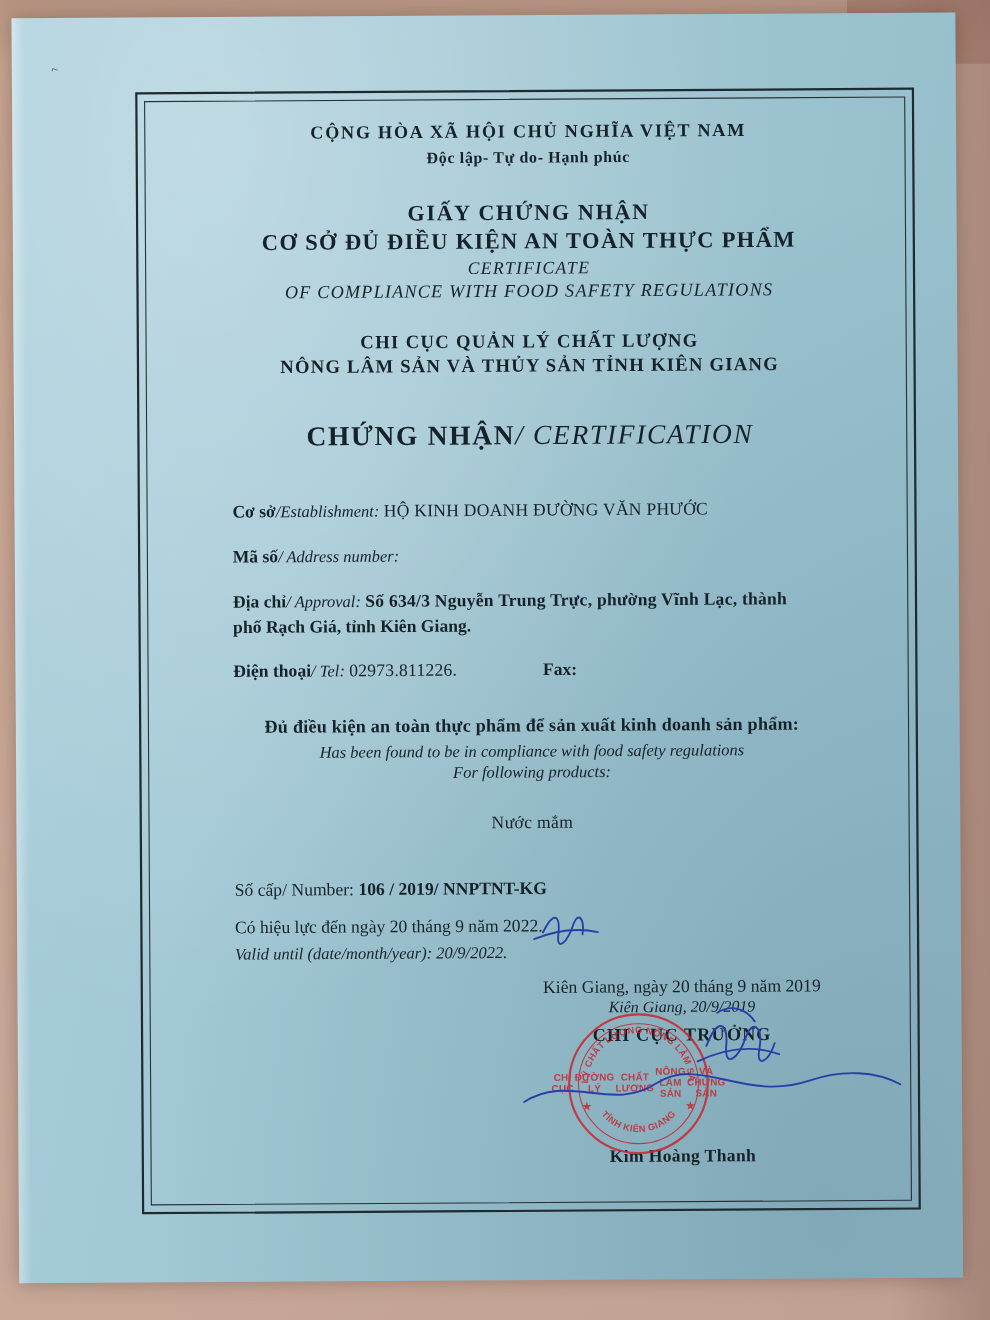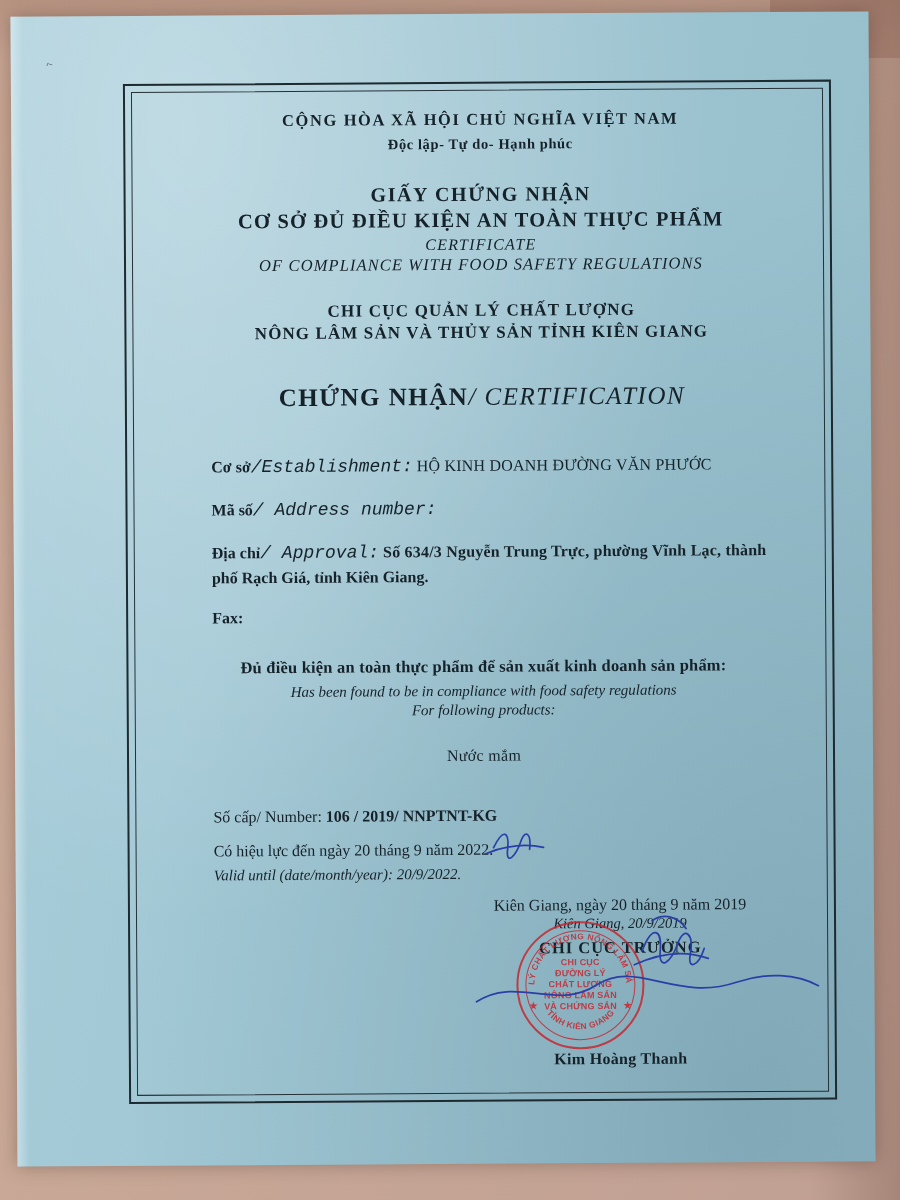--- a/index.html
+++ b/index.html
@@ -150,21 +150,21 @@
   .ln-certification b { font-weight: 700; }
   .ln-certification i { font-style: italic; font-weight: 400; }
 
   .fields { padding-left: 72px; }
   .field-row {
     font-size: 16px;
     margin-bottom: 17px;
     line-height: 1.45;
   }
   .field-row .lbl { font-weight: 700; }
-  .field-row .lbl-en { font-style: italic; font-size: 18px; font-family: Liberation Mono, monospace; }
+  .field-row .lbl-en { font-style: italic; font-size: 15px; }
   .field-row .val { letter-spacing: 0.2px; }
   .field-row .val-strong { font-weight: 700; }
   .addr-line2 { font-weight: 700; }
   .tel-row { display: flex; gap: 78px; }
 
   .ln-compliance-vi {
     font-size: 16.5px;
     font-weight: 700;
     text-align: center;
     margin-top: 28px;
@@ -228,21 +228,20 @@
     position: absolute;
     border-radius: 50%;
     border: 2px solid #c8232c;
   }
   .seal .ring-outer { inset: 0; }
   .seal .ring-inner { inset: 9px; border-width: 1px; }
   .seal .seal-text {
     position: absolute;
     inset: 18px;
     display: flex;
-    flex-direction: column;
     align-items: center;
     justify-content: center;
     gap: 1px;
     color: #c8232c;
     font-size: 9px;
     font-weight: 700;
     font-family: "Liberation Sans", sans-serif;
     letter-spacing: 0.2px;
     text-align: center;
     line-height: 1.1;
@@ -333,20 +332,24 @@
           <span class="val"></span>
         </div>
 
         <div class="field-row">
           <span class="lbl">Địa chỉ</span><span class="lbl-en">/ Approval:</span>
           <span class="val val-strong">Số 634/3 Nguyễn Trung Trực, phường Vĩnh Lạc, thành</span>
           <div class="addr-line2">phố Rạch Giá, tỉnh Kiên Giang.</div>
         </div>
 
         <div class="field-row tel-row">
+          <span>
+            <span class="lbl">Điện thoại</span><span class="lbl-en">/ Tel:</span>
+            <span class="val">02973.811226.</span>
+          </span>
           <span>
             <span class="lbl">Fax:</span>
             <span class="val"></span>
           </span>
         </div>
 
       </div>
 
       <div class="ln-compliance-vi">Đủ điều kiện an toàn thực phẩm để sản xuất kinh doanh sản phẩm:</div>
       <div class="ln-compliance-en1">Has been found to be in compliance with food safety regulations</div>

